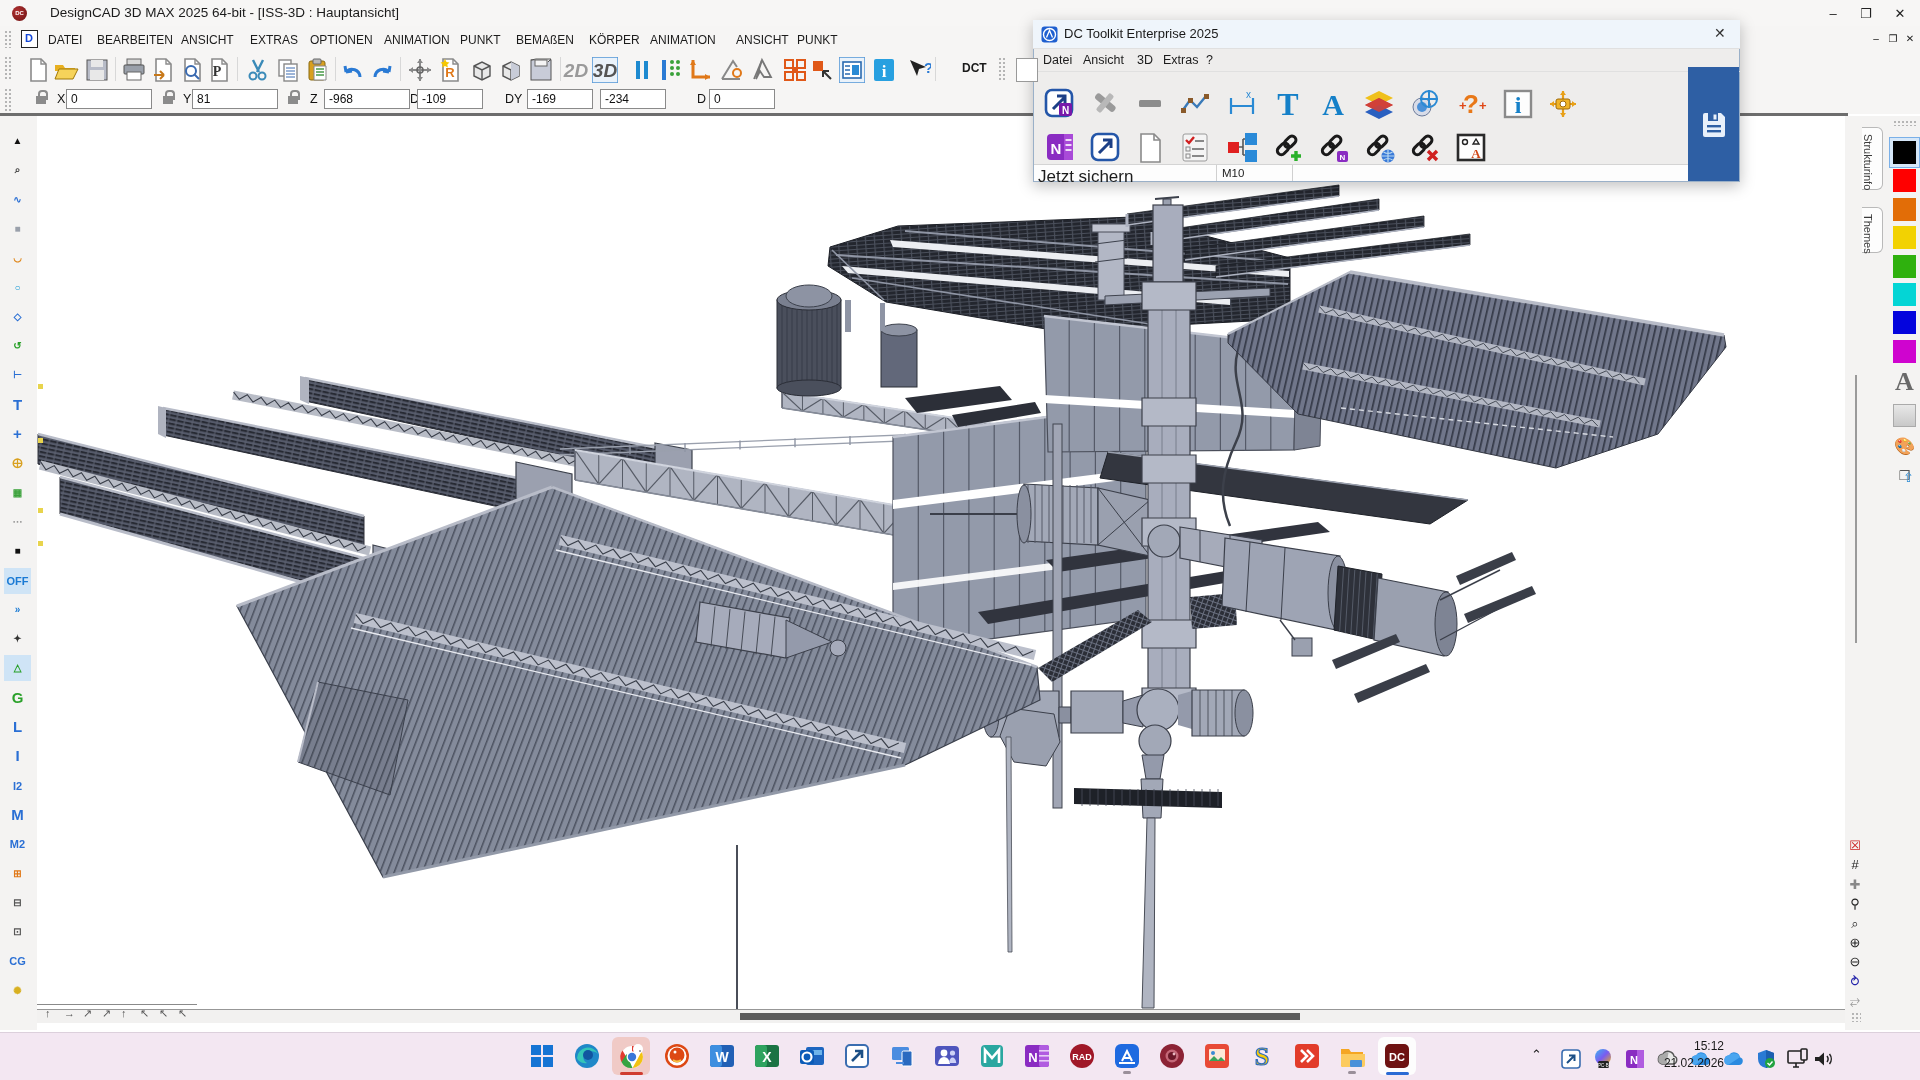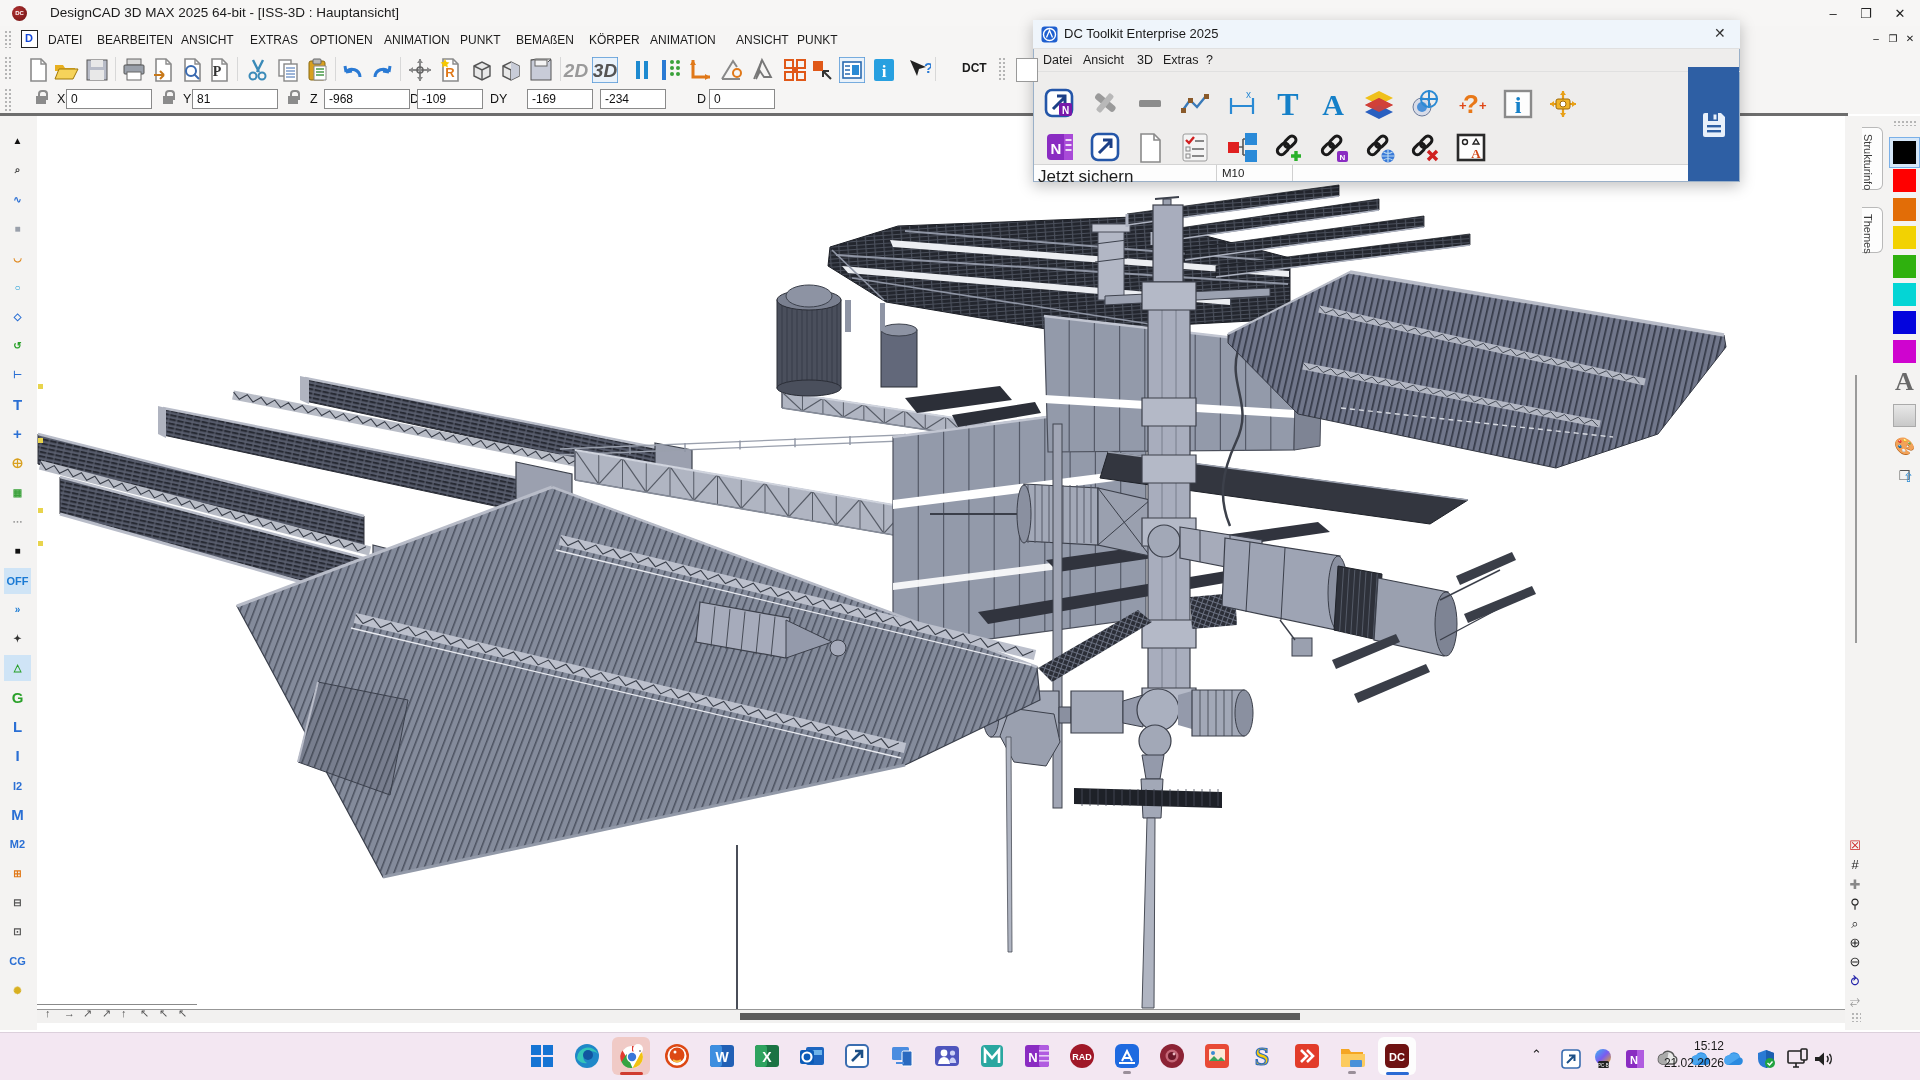--- a/index.html
+++ b/index.html
@@ -72,21 +72,21 @@
     <span class="abs clabel" style="left:57px">X</span>
     <div class="abs cfield" style="left:66px;width:86px">0</div>
 <div class="abs lock" style="left:162px"></div>
     <span class="abs clabel" style="left:183px">Y</span>
     <div class="abs cfield" style="left:192px;width:86px">81</div>
 <div class="abs lock" style="left:287px"></div>
     <span class="abs clabel" style="left:310px">Z</span>
     <div class="abs cfield" style="left:324px;width:86px">-968</div>
 <span class="abs clabel" style="left:410px">DX</span>
     <div class="abs cfield" style="left:417px;width:66px">-109</div>
-<span class="abs clabel" style="left:490px">DY</span>
+<span class="abs clabel" style="left:505px">DY</span>
     <div class="abs cfield" style="left:527px;width:66px">-169</div>
 <span class="abs clabel" style="left:600px">DZ</span>
     <div class="abs cfield" style="left:600px;width:66px">-234</div>
 <span class="abs clabel" style="left:697px">D</span>
     <div class="abs cfield" style="left:709px;width:66px">0</div>
 <div class="abs" id="canvasframe"></div>
 <div class="abs" id="canvas"><svg width="1808" height="914" viewBox="37 116 1808 914">
         <defs>
 <pattern id="pW1" patternUnits="userSpaceOnUse" width="8" height="4.2" patternTransform="rotate(12)">
             <rect width="8" height="4.2" fill="#555a6a"></rect>

